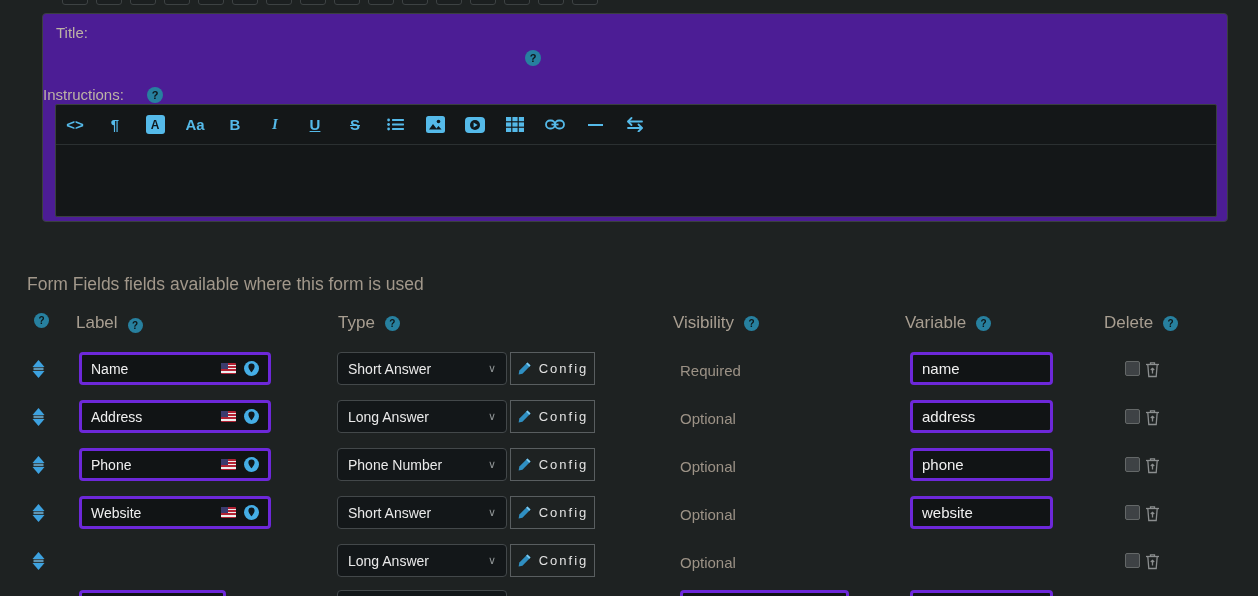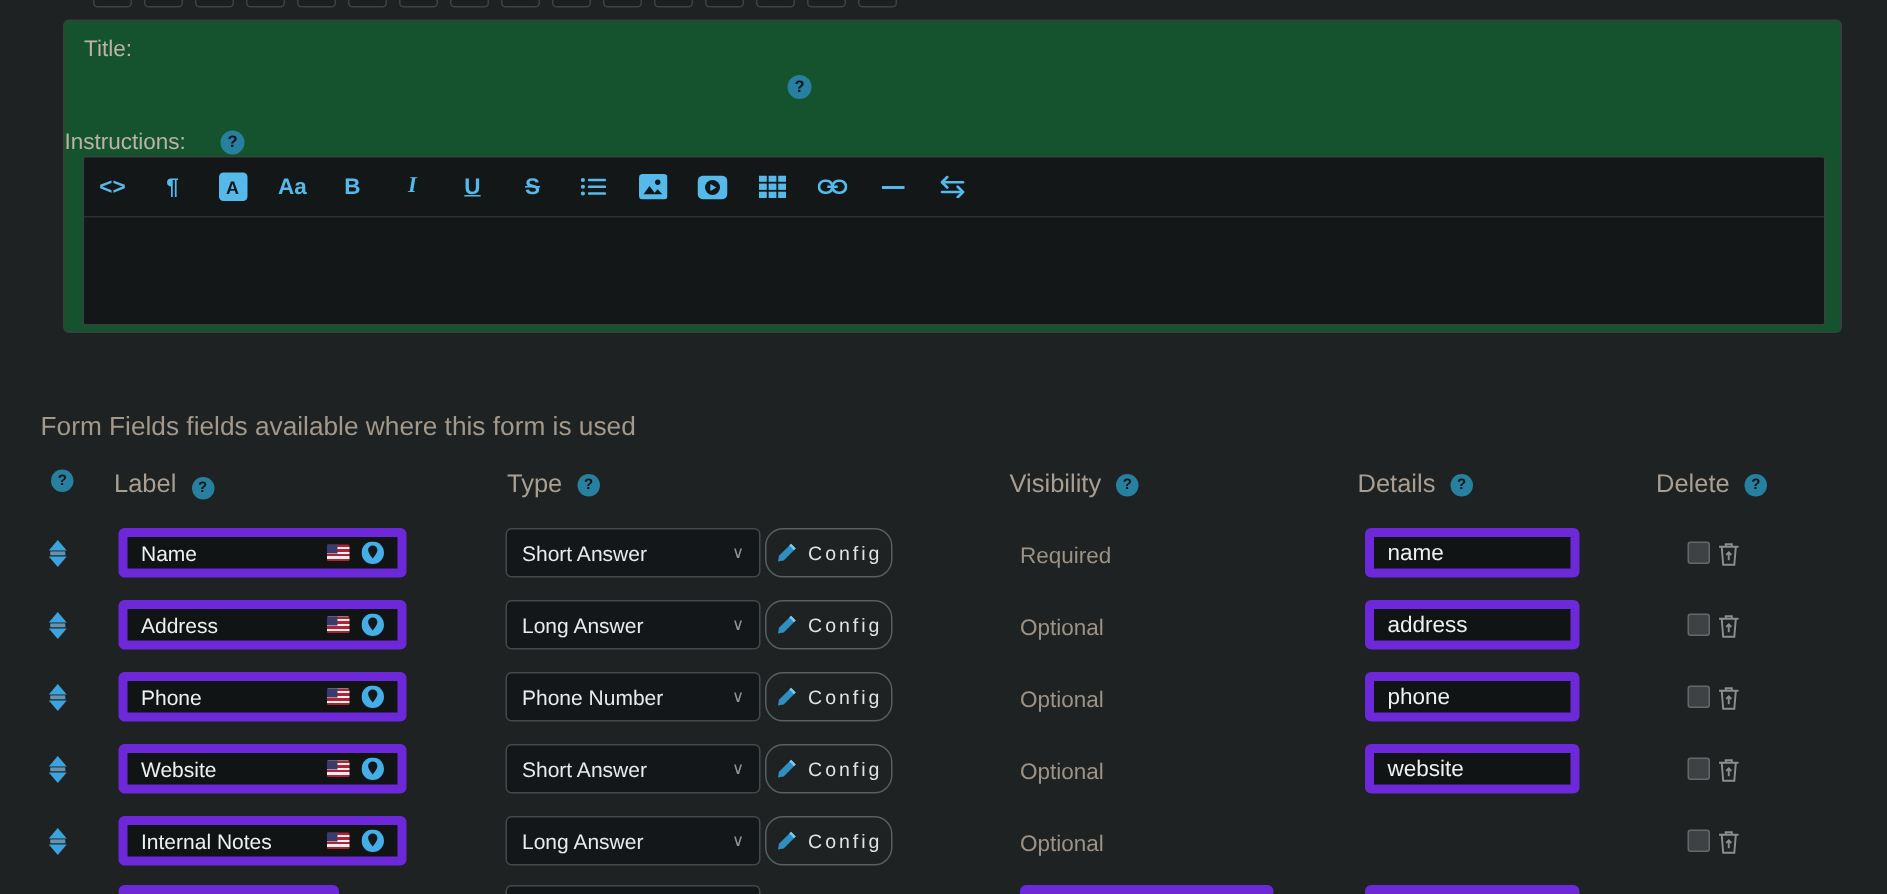--- a/index.html
+++ b/index.html
@@ -10,21 +10,21 @@
     position:relative;
     overflow:hidden;
     color:#f2f2f2;
   }
   
   .top-strip { position:absolute; left:62px; top:-19px; display:flex; gap:8px; }
   .top-box { width:26px; height:24px; border:1px solid #3d4243; border-radius:3px; background:#1b1f20; }
 
   
   .main-panel { position:absolute; left:42px; top:13px; width:1186px; height:209px;
-    background:#14532d; border:1px solid #3a3f40; border-radius:4px;padding-left:12px; }
+    background:#4c1d95; border:1px solid #3a3f40; border-radius:4px;padding-left:12px; }
   .field-label { position:absolute; font-size:15px; color:#bdb3a5; }
   .lbl-title { left:13px; top:10px; }
   .lbl-instructions { left:0; top:72px; }
   .title-input { position:absolute; left:12px; top:28px; width:460px; height:32px;
     background:#111415; border:1px solid #4a5051; border-radius:4px;
     color:#f2f2f2; font-size:15px; padding:0 10px; font-family:"Liberation Sans",sans-serif; outline:none; }
   .help-q { width:16px; height:16px; border-radius:50%; background:#27809f; color:#0d1517;
     font-size:11px; font-weight:bold; display:inline-flex; align-items:center; justify-content:center; flex:0 0 auto; }
   .help-title { position:absolute; left:482px; top:36px; }
   .help-instructions { position:absolute; left:104px; top:73px; }
@@ -50,34 +50,34 @@
   .colhead { position:absolute; top:313px; display:flex; align-items:center; gap:10px;
     font-size:17px; color:#a89e91; }
   .colhead .help-q { width:15px; height:15px; font-size:10px; }
   .ch-help { left:34px; } .ch-label { left:76px;align-items:flex-end; } .ch-type { left:338px; }
   .ch-vis { left:673px; } .ch-var { left:905px; } .ch-del { left:1104px; }
 
   
   .rows { position:absolute; left:0; top:352px; width:1258px; }
   .field-row { position:relative; height:48px; }
   .drag { position:absolute; left:31px; top:8px; width:15px; height:18px; cursor:grab; }
-  .inp { position:absolute; top:0; height:33px; background:#111415; border:6px solid #6d28d9;
+  .inp { position:absolute; top:0; height:33px; background:#111415; border:3px solid #6d28d9;
     border-radius:4px; display:flex; align-items:center; padding:0 9px; font-size:14px; color:#f0f0f0; }
   .label-inp { left:79px; width:192px; gap:8px; }
   .label-inp .txt { flex:1; white-space:nowrap; overflow:hidden; }
   .flag { width:15px; height:11px; position:relative; flex:0 0 auto;
     background:repeating-linear-gradient(#b22234 0 1.6px, #eee 1.6px 3.2px); border-radius:1px; }
   .flag::after { content:''; position:absolute; left:0; top:0; width:7px; height:6px; background:#3c3b6e; }
   .globe { width:15px; height:15px; flex:0 0 auto; }
   .select { position:absolute; left:337px; top:0; width:170px; height:33px; background:#131719;
     border:1px solid #43484a; border-radius:4px; display:flex; align-items:center; padding:0 10px;
     font-size:14px; color:#eaeaea; cursor:pointer; }
   .chev { margin-left:auto; color:#8f9495; font-size:11px; }
   .config-btn { position:absolute; left:510px; top:0; width:85px; height:33px; background:transparent;
-    border:1px solid #595e60; border-radius:12px; color:#e2e2e2; font-size:13px; letter-spacing:2px;
+    border:1px solid #595e60; border-radius:0; color:#e2e2e2; font-size:13px; letter-spacing:2px;
     display:flex; align-items:center; justify-content:center; gap:7px; cursor:pointer;
     font-family:"Liberation Sans",sans-serif; }
   .vis { position:absolute; left:680px; top:0; height:36px; display:flex; align-items:center;
     font-size:15px; color:#9c9286; }
   .var-inp { left:910px; width:143px; font-size:15px; }
   .checkbox { position:absolute; left:1125px; top:9px; width:15px; height:15px;
     background:#3e4245; border:1px solid #646868; border-radius:2px; cursor:pointer; }
   .trash { position:absolute; left:1145px; top:8px; width:15px; height:18px; cursor:pointer; }
 
   
@@ -216,21 +216,21 @@
 </div>
 <div class="colhead ch-type">
   <span>Type</span>
   <span class="help-q">?</span>
 </div>
 <div class="colhead ch-vis">
   <span>Visibility</span>
   <span class="help-q">?</span>
 </div>
 <div class="colhead ch-var">
-  <span>Details</span>
+  <span>Variable</span>
   <span class="help-q">?</span>
 </div>
 <div class="colhead ch-del">
   <span>Delete</span>
   <span class="help-q">?</span>
 </div>
 
 <div class="rows" id="rows">
   <div class="field-row">
     <span class="drag">
@@ -421,30 +421,20 @@
   </div>
 
   <div class="field-row">
     <span class="drag">
       <svg width="15" height="18" viewBox="0 0 15 18">
         <path d="M7.5 0l6 7h-12z" fill="#3da2e0"></path>
         <path d="M7.5 18l6-7h-12z" fill="#3da2e0"></path>
         <rect x="2.5" y="7.6" width="10" height="2.6" fill="#7cc4ec" opacity=".7"></rect>
       </svg>
     </span>
-    <div class="inp label-inp">
-      <span class="txt">Internal Notes</span>
-      <span class="flag"></span>
-      <span class="globe">
-        <svg width="15" height="15" viewBox="0 0 15 15">
-          <circle cx="7.5" cy="7.5" r="7.5" fill="#45aee6"></circle>
-          <path d="M7.5 2.6a3.1 3.1 0 013.1 3.1c0 2.2-3.1 5.6-3.1 5.6S4.4 7.9 4.4 5.7a3.1 3.1 0 013.1-3.1z" fill="#10181c"></path>
-        </svg>
-      </span>
-    </div>
     <div class="select">
       <span>Long Answer</span>
       <span class="chev">∨</span>
     </div>
     <button class="config-btn">
       <span style="display:inline-flex">
         <svg width="15" height="15" viewBox="0 0 16 16">
           <path d="M11.1 1.6l3.3 3.3-8.6 8.6-4.1.8.8-4.1z" fill="#2f8fc2"></path>
           <path d="M11.1 1.6l3.3 3.3-1.3 1.3-3.3-3.3z" fill="#7ecaf0"></path>
         </svg>

